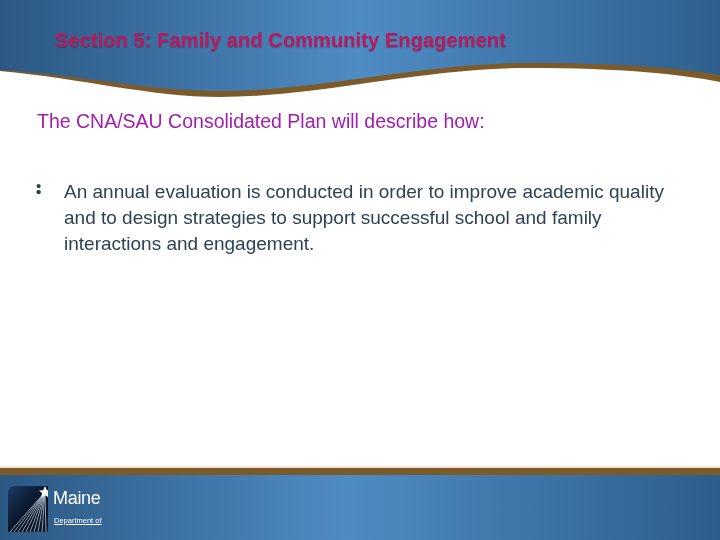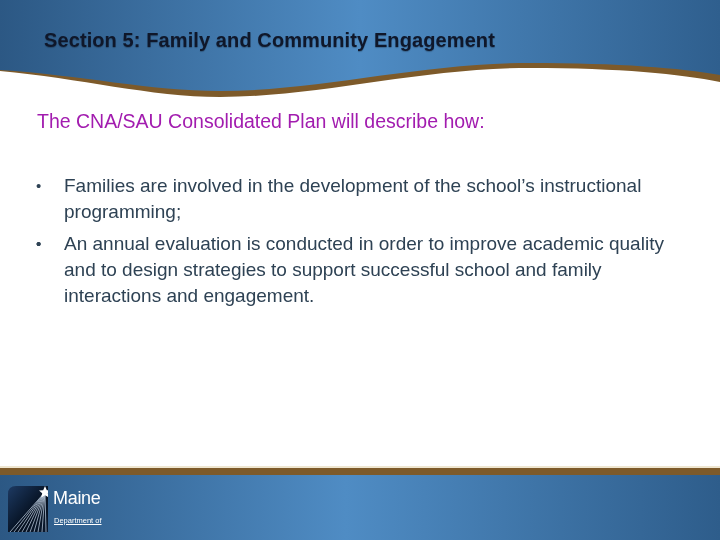--- a/index.html
+++ b/index.html
@@ -3,22 +3,22 @@
   <meta charset="utf-8">
   <style>
     html, body { margin: 0; padding: 0; }
     body {
       width: 720px; height: 540px; overflow: hidden; position: relative;
       background: #ffffff;
       font-family: "Liberation Sans", sans-serif;
     }
     .header-svg { position: absolute; left: 0; top: 0; width: 720px; height: 110px; }
     .slide-title {
-      position: absolute; left: 44px; top: 29px;
-      font-size: 20px; font-weight: bold; color: #0f172a;
+      position: absolute; left: 55px; top: 29px;
+      font-size: 20px; font-weight: bold; color: #be185d;
       letter-spacing: 0.1px; white-space: nowrap;
       text-shadow: 0 1px 1px rgba(0,0,0,0.25);
     }
     .intro {
       position: absolute; left: 37px; top: 110px;
       font-size: 19.5px; color: #a21caf; white-space: nowrap;
     }
     .bullets {
       position: absolute; left: 0; top: 173px; width: 720px;
       margin: 0; padding: 0; list-style: none;
@@ -64,21 +64,20 @@
   <path d="M0,70 C80,75 150,91 220,91 C320,91 420,63 530,63 C620,63 680,68 720,75 L720,0 L0,0 Z" fill="url(#hdrGrad)"></path>
 </svg>
 
 <div class="slide-title">Section 5: Family and Community Engagement</div>
 
 <div class="intro">The CNA/SAU Consolidated Plan will describe how:</div>
 
 <ul class="bullets">
   <li class="bullet-item">
     <span class="bullet-dot">•</span>
-    <span>Families are involved in the development of the school’s instructional programming;</span>
   </li>
   <li class="bullet-item">
     <span class="bullet-dot">•</span>
   </li>
   <li class="bullet-item">
     <span class="bullet-dot">•</span>
     <span>An annual evaluation is conducted in order to improve academic quality and to design strategies to support successful school and family interactions and engagement.</span>
   </li>
 </ul>
 

